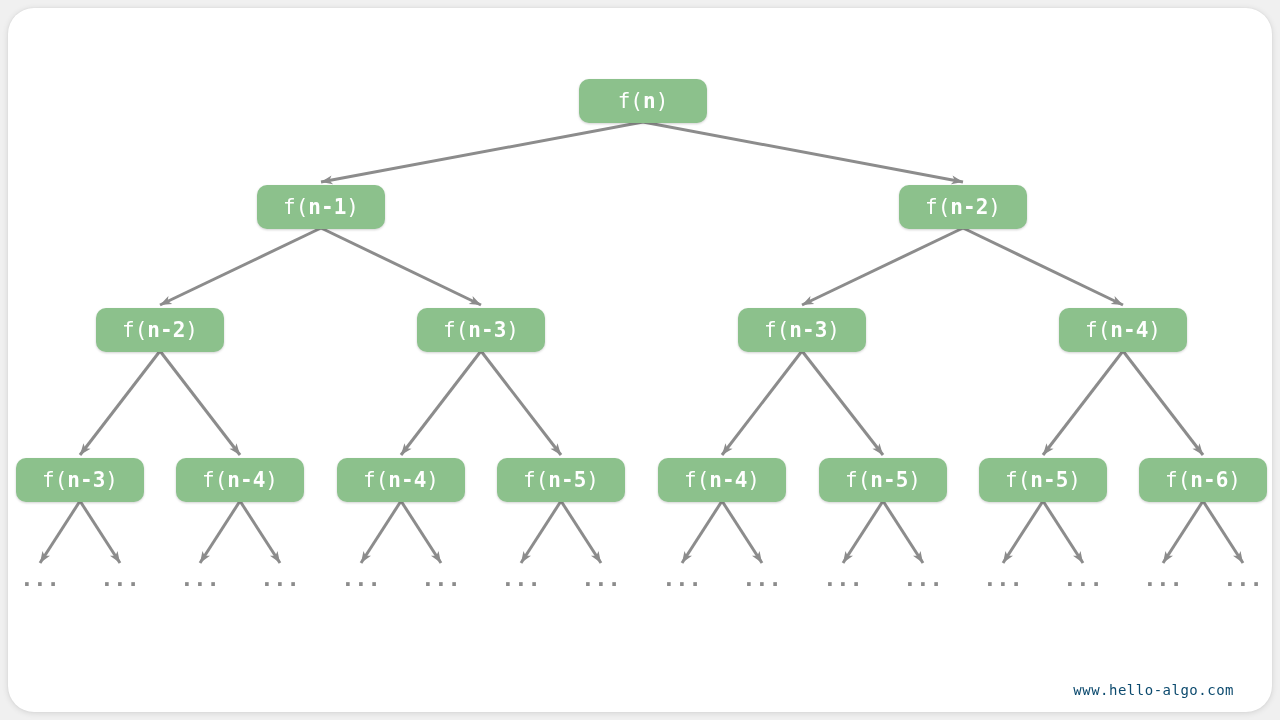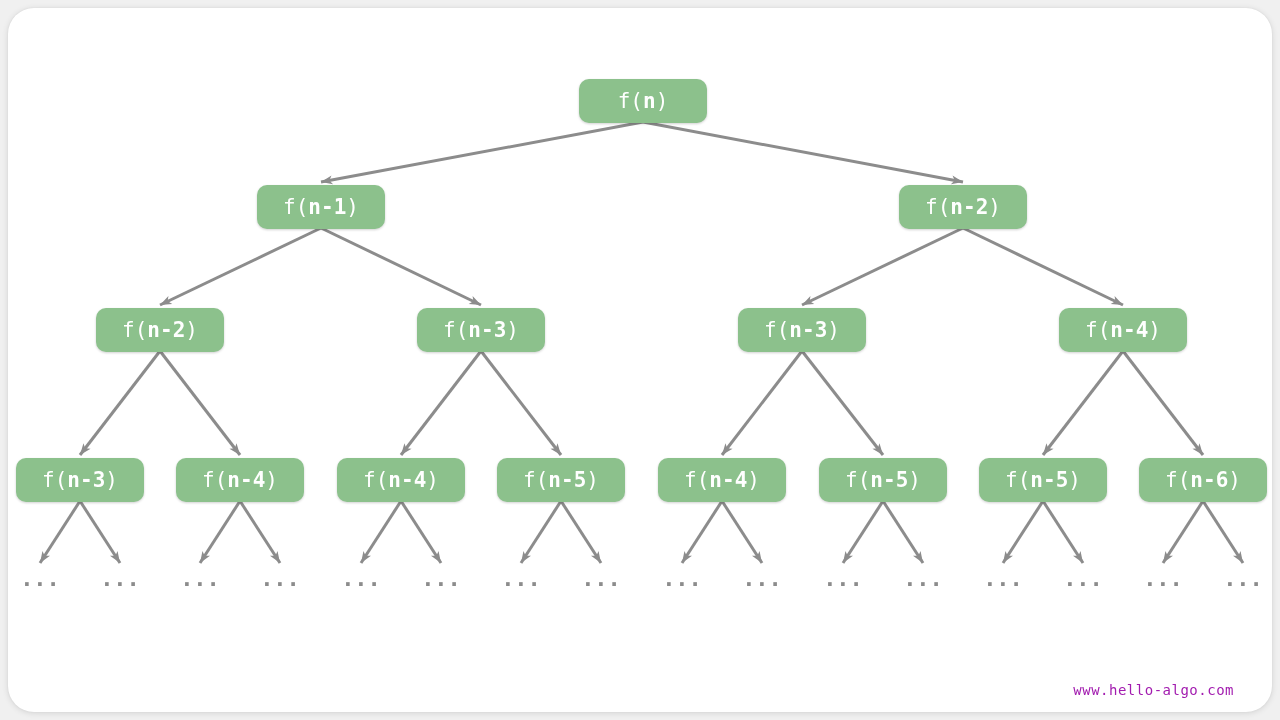--- a/index.html
+++ b/index.html
@@ -171,14 +171,14 @@
         <g>
           <rect x="979" y="458" width="128" height="44" rx="10" ry="10" fill="#8cc18c" class="node-rect"></rect>
           <text x="1043" y="487" text-anchor="middle" fill="#ffffff" class="node-label"><tspan>f(</tspan><tspan font-weight="bold">n-5</tspan><tspan>)</tspan></text>
         </g>
         <g>
           <rect x="1139" y="458" width="128" height="44" rx="10" ry="10" fill="#8cc18c" class="node-rect"></rect>
           <text x="1203" y="487" text-anchor="middle" fill="#ffffff" class="node-label"><tspan>f(</tspan><tspan font-weight="bold">n-6</tspan><tspan>)</tspan></text>
         </g>
       </g>
     </svg>
-  <div class="watermark" style="color: #a21caf; text-align: right;">www.hello-algo.com</div>
+  <div class="watermark" style="color: #0c4a6e; text-align: right;">www.hello-algo.com</div>
 </div>
 
 </body></html>

